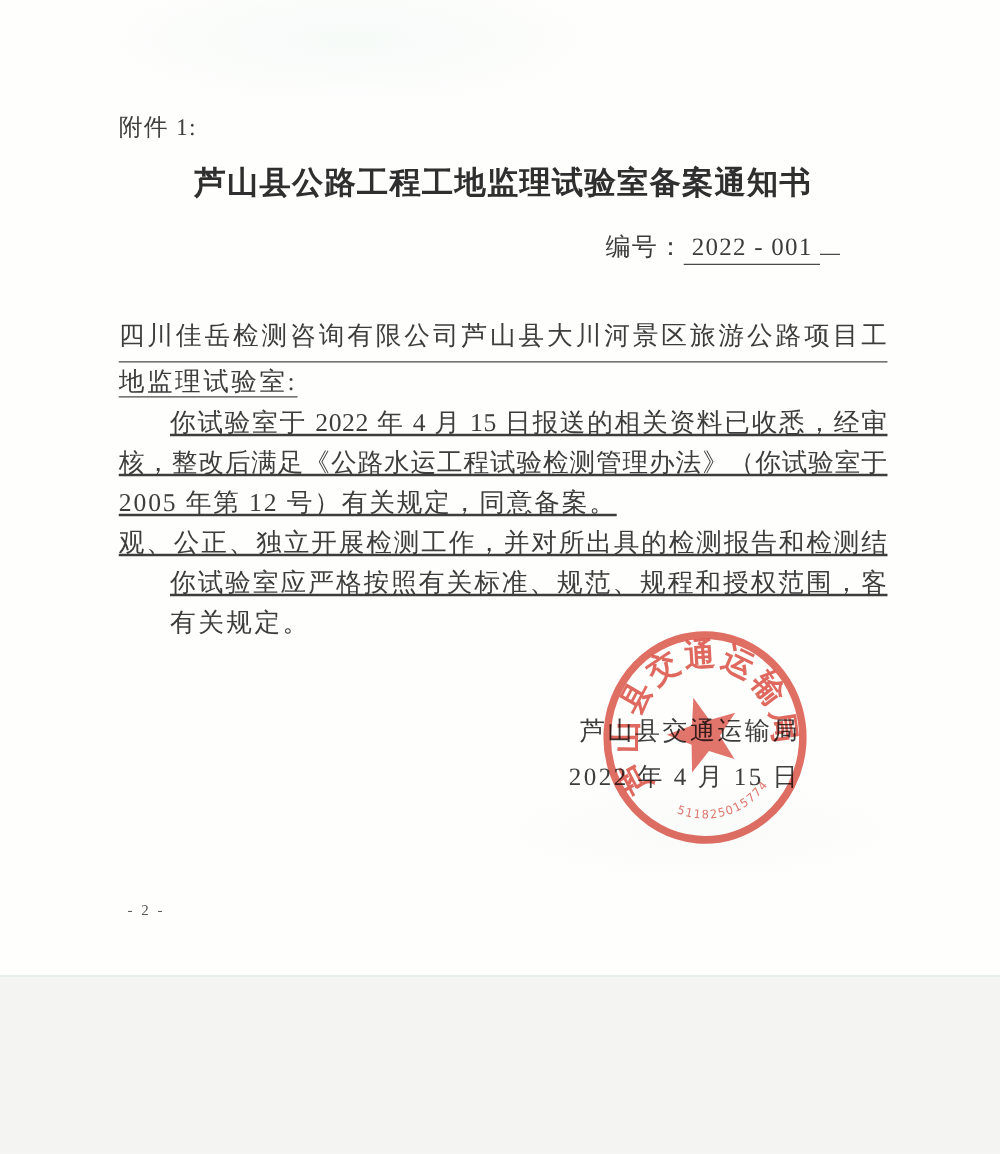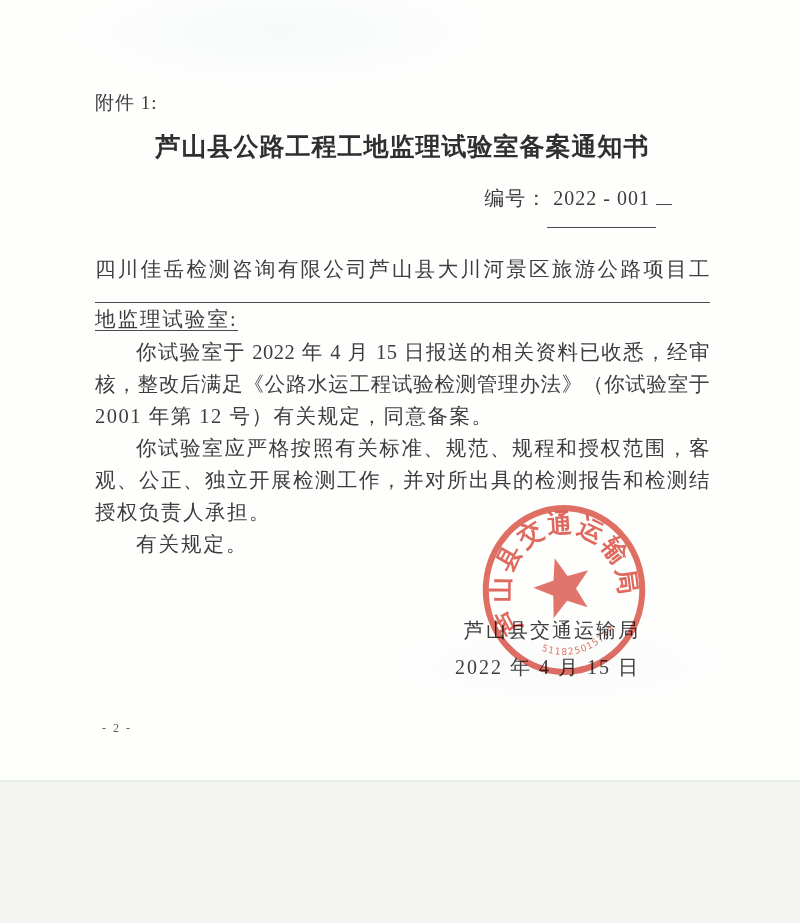--- a/index.html
+++ b/index.html
@@ -33,45 +33,45 @@
   }
   .serial-row{
     margin-top:20px;
     text-align:right;
     padding-right:38px;
     font-size:20px; line-height:30px; color:#3c3c3c;
     letter-spacing:1px;
   }
   .serial-row .u{
     border-bottom:1.5px solid #4a4a4a;
-    padding:0 6px 18px 6px;
+    padding:0 6px 2px 6px;
     margin-top:17px;
   }
   .serial-row .u-tail{
     display:inline-block; width:16px;
     border-bottom:1.5px solid #4a4a4a;
     height:1em; vertical-align:baseline;
   }
 
   .addressee{ margin-top:4px; font-size:20.5px; color:#3d3d3d; }
   .addressee .line-full{
     display:block;
     line-height:33px;
     text-align:justify; text-align-last:justify;
     border-bottom:1.5px solid #4a4a4a;
-    padding-bottom:16px;
+    padding-bottom:3px;
     letter-spacing:0.5px;
     margin-top:40px;
   }
   .addressee .line-rest{ line-height:33px; margin-top:0px; }
   .addressee .line-rest .u{
     border-bottom:1.5px solid #4a4a4a; padding-bottom:0; letter-spacing:2px;
   }
 
-  .para{ font-size:20.5px; line-height:32px; color:#3d3d3d; }
+  .para{ font-size:20.5px; line-height:32px; color:#3d3d3d;text-decoration:underline; }
   .para .ln{
     text-align:justify; text-align-last:justify;
     letter-spacing:0.5px;
   }
   .para .ln.indent{ text-indent:2em; }
   .para .ln.last{ text-align-last:left; letter-spacing:1.5px; }
   .closing{
     font-size:20.5px; line-height:32px; color:#3d3d3d;
     text-indent:2em; letter-spacing:2px;
   }
@@ -116,27 +116,26 @@
     <div class="serial-row"><span>编号：</span><span class="u">2022 - 001</span><span class="u-tail"></span></div>
 
     <div class="addressee">
       <span class="line-full">四川佳岳检测咨询有限公司芦山县大川河景区旅游公路项目工</span>
       <div class="line-rest"><span class="u">地监理试验室:</span></div>
     </div>
 
     <div class="para">
       <div class="ln indent">你试验室于 2022 年 4 月 15 日报送的相关资料已收悉，经审</div>
       <div class="ln">核，整改后满足《公路水运工程试验检测管理办法》（你试验室于</div>
-      <div class="ln last">2001 年第 12 号）有关规定，同意备案。</div>
+      <div class="ln last">2005 年第 12 号）有关规定，同意备案。</div>
     </div>
 
     <div class="para">
+      <div class="ln">观、公正、独立开展检测工作，并对所出具的检测报告和检测结</div>
       <div class="ln indent">你试验室应严格按照有关标准、规范、规程和授权范围，客</div>
-      <div class="ln">观、公正、独立开展检测工作，并对所出具的检测报告和检测结</div>
-      <div class="ln last">授权负责人承担。</div>
     </div>
 
     <div class="closing">有关规定。</div>
 
     <div class="signature">
       <div>芦山县交通运输局</div>
       <div>2022 年 4 月 15 日</div>
     </div>
 
   </div>

